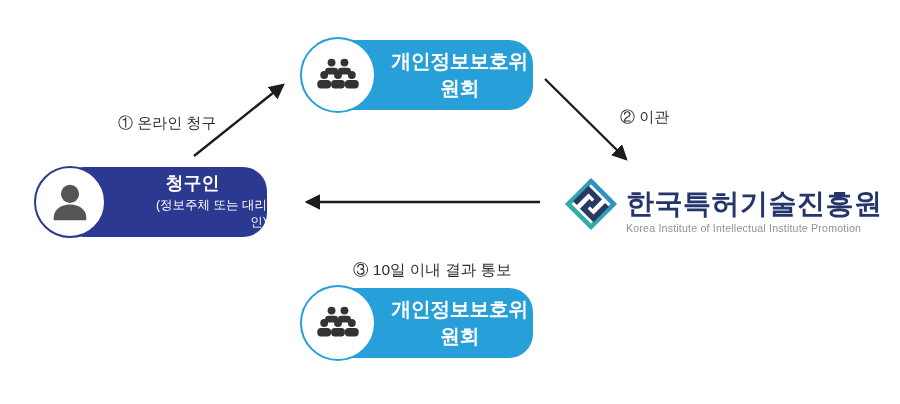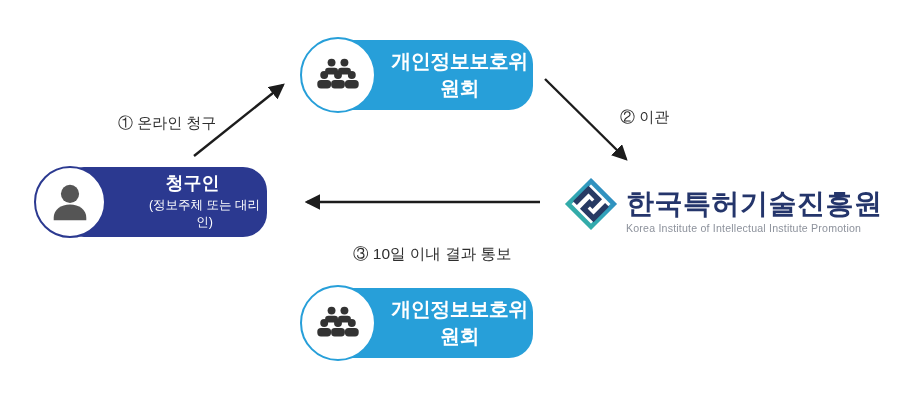--- a/index.html
+++ b/index.html
@@ -32,21 +32,21 @@
   .circle-navy { border:2px solid #2b3990; }
   .pill-label {
     position:absolute;
     display:flex; align-items:center; justify-content:center;
     color:#ffffff; font-weight:bold; font-size:20px;
     letter-spacing:-0.5px; text-align:center;
   }
   .claimant-text {
     position:absolute;
     display:flex; flex-direction:column; align-items:center; justify-content:center;
-    color:#ffffff; text-align:center;
+    color:#ffffff; text-align:right;
   }
   .claimant-title { font-size:18px; font-weight:bold; line-height:1.2; }
   .claimant-sub { font-size:12.5px; margin-top:3px;padding-left:24px; }
 
   
   #node-commission-top { left:300px; top:37px; width:233px; height:76px; }
   #node-commission-top .pill { left:22px; top:3px; width:211px; height:70px; }
   #node-commission-top .node-circle { width:76px; height:76px; }
   #node-commission-top .pill-label { left:86px; top:3px; width:147px; height:70px; }
 
@@ -61,21 +61,21 @@
   #node-claimant .claimant-text { left:84px; top:1px; width:149px; height:70px; }
 
   
   #arrow-layer { left:0; top:0; pointer-events:none; }
   .arrow-label {
     position:absolute;
     font-size:15px; color:#2e2e2e; white-space:nowrap;text-align:right;
   }
   #label-step1 { left:118px; top:114px; }
   #label-step2 { left:620px; top:108px; }
-  #label-step3 { left:353px; top:244px; font-size:15.5px; }
+  #label-step3 { left:353px; top:260px; font-size:15.5px; }
 
   
   #kipp-logo {
     left:564px; top:175px;
     display:flex; align-items:center;
   }
   .logo-text { margin-left:8px;margin-top:14px; }
   .logo-ko {
     font-size:28px; font-weight:bold; color:#24356b;
     letter-spacing:0.5px; line-height:1.1; white-space:nowrap;

